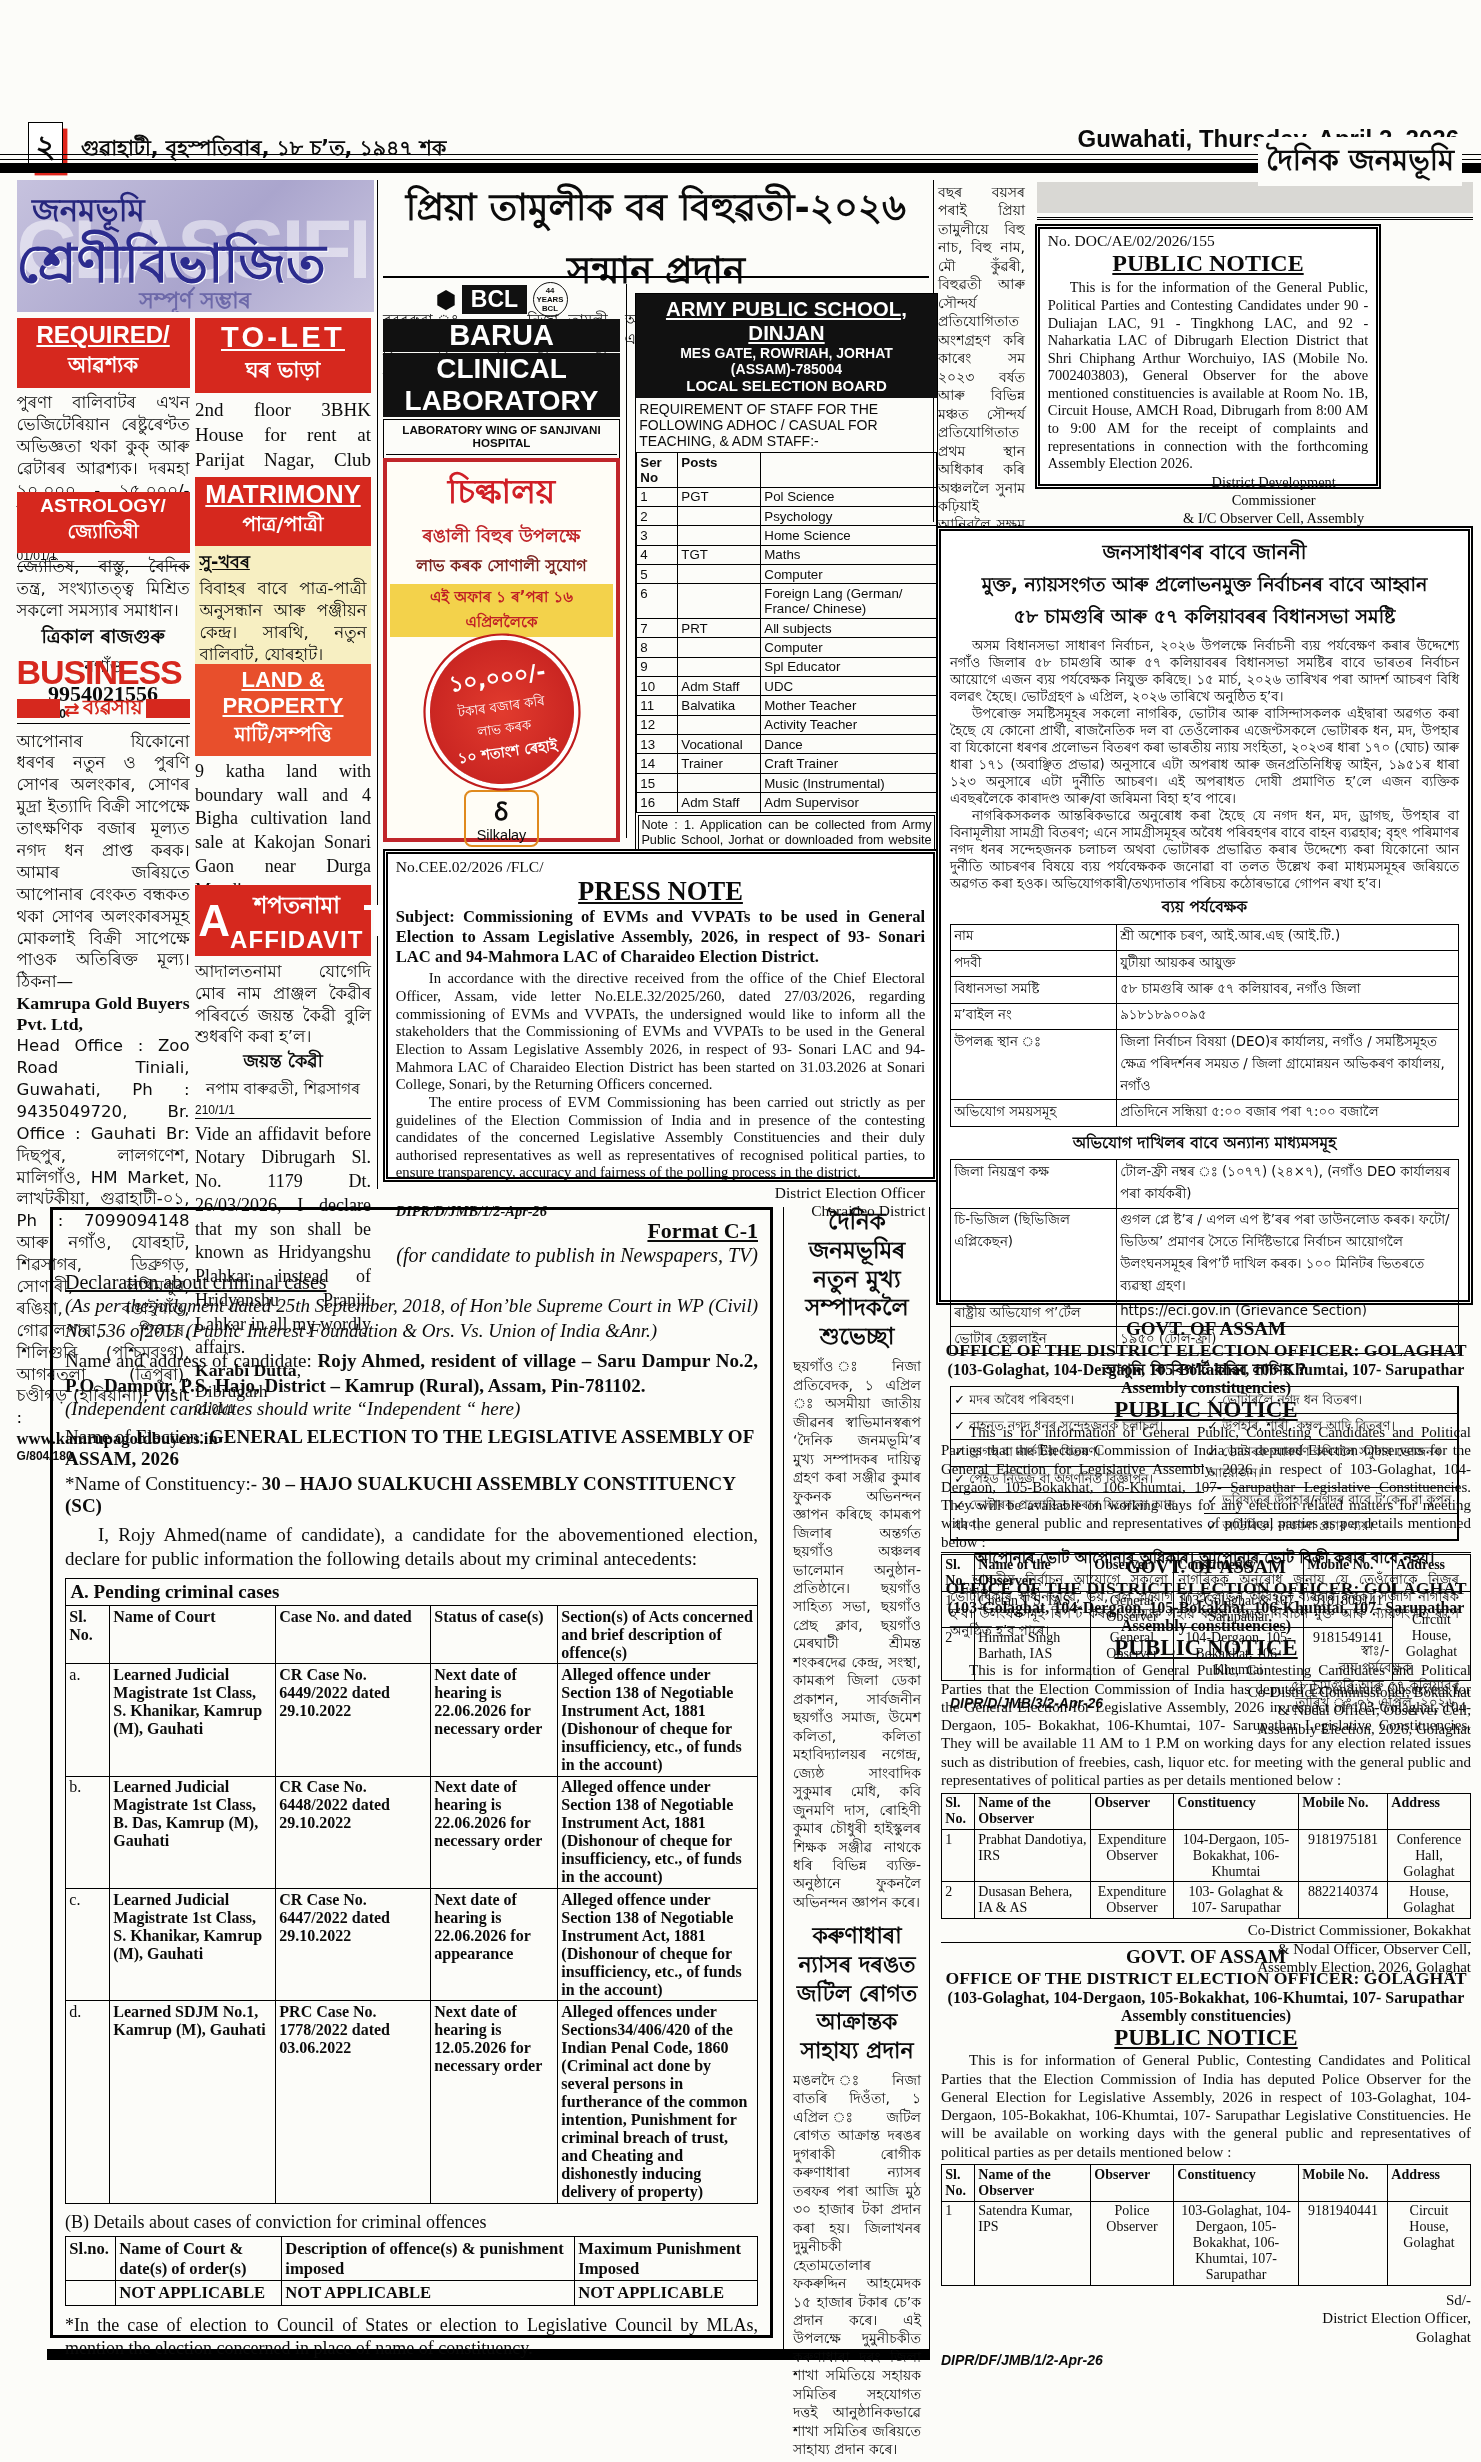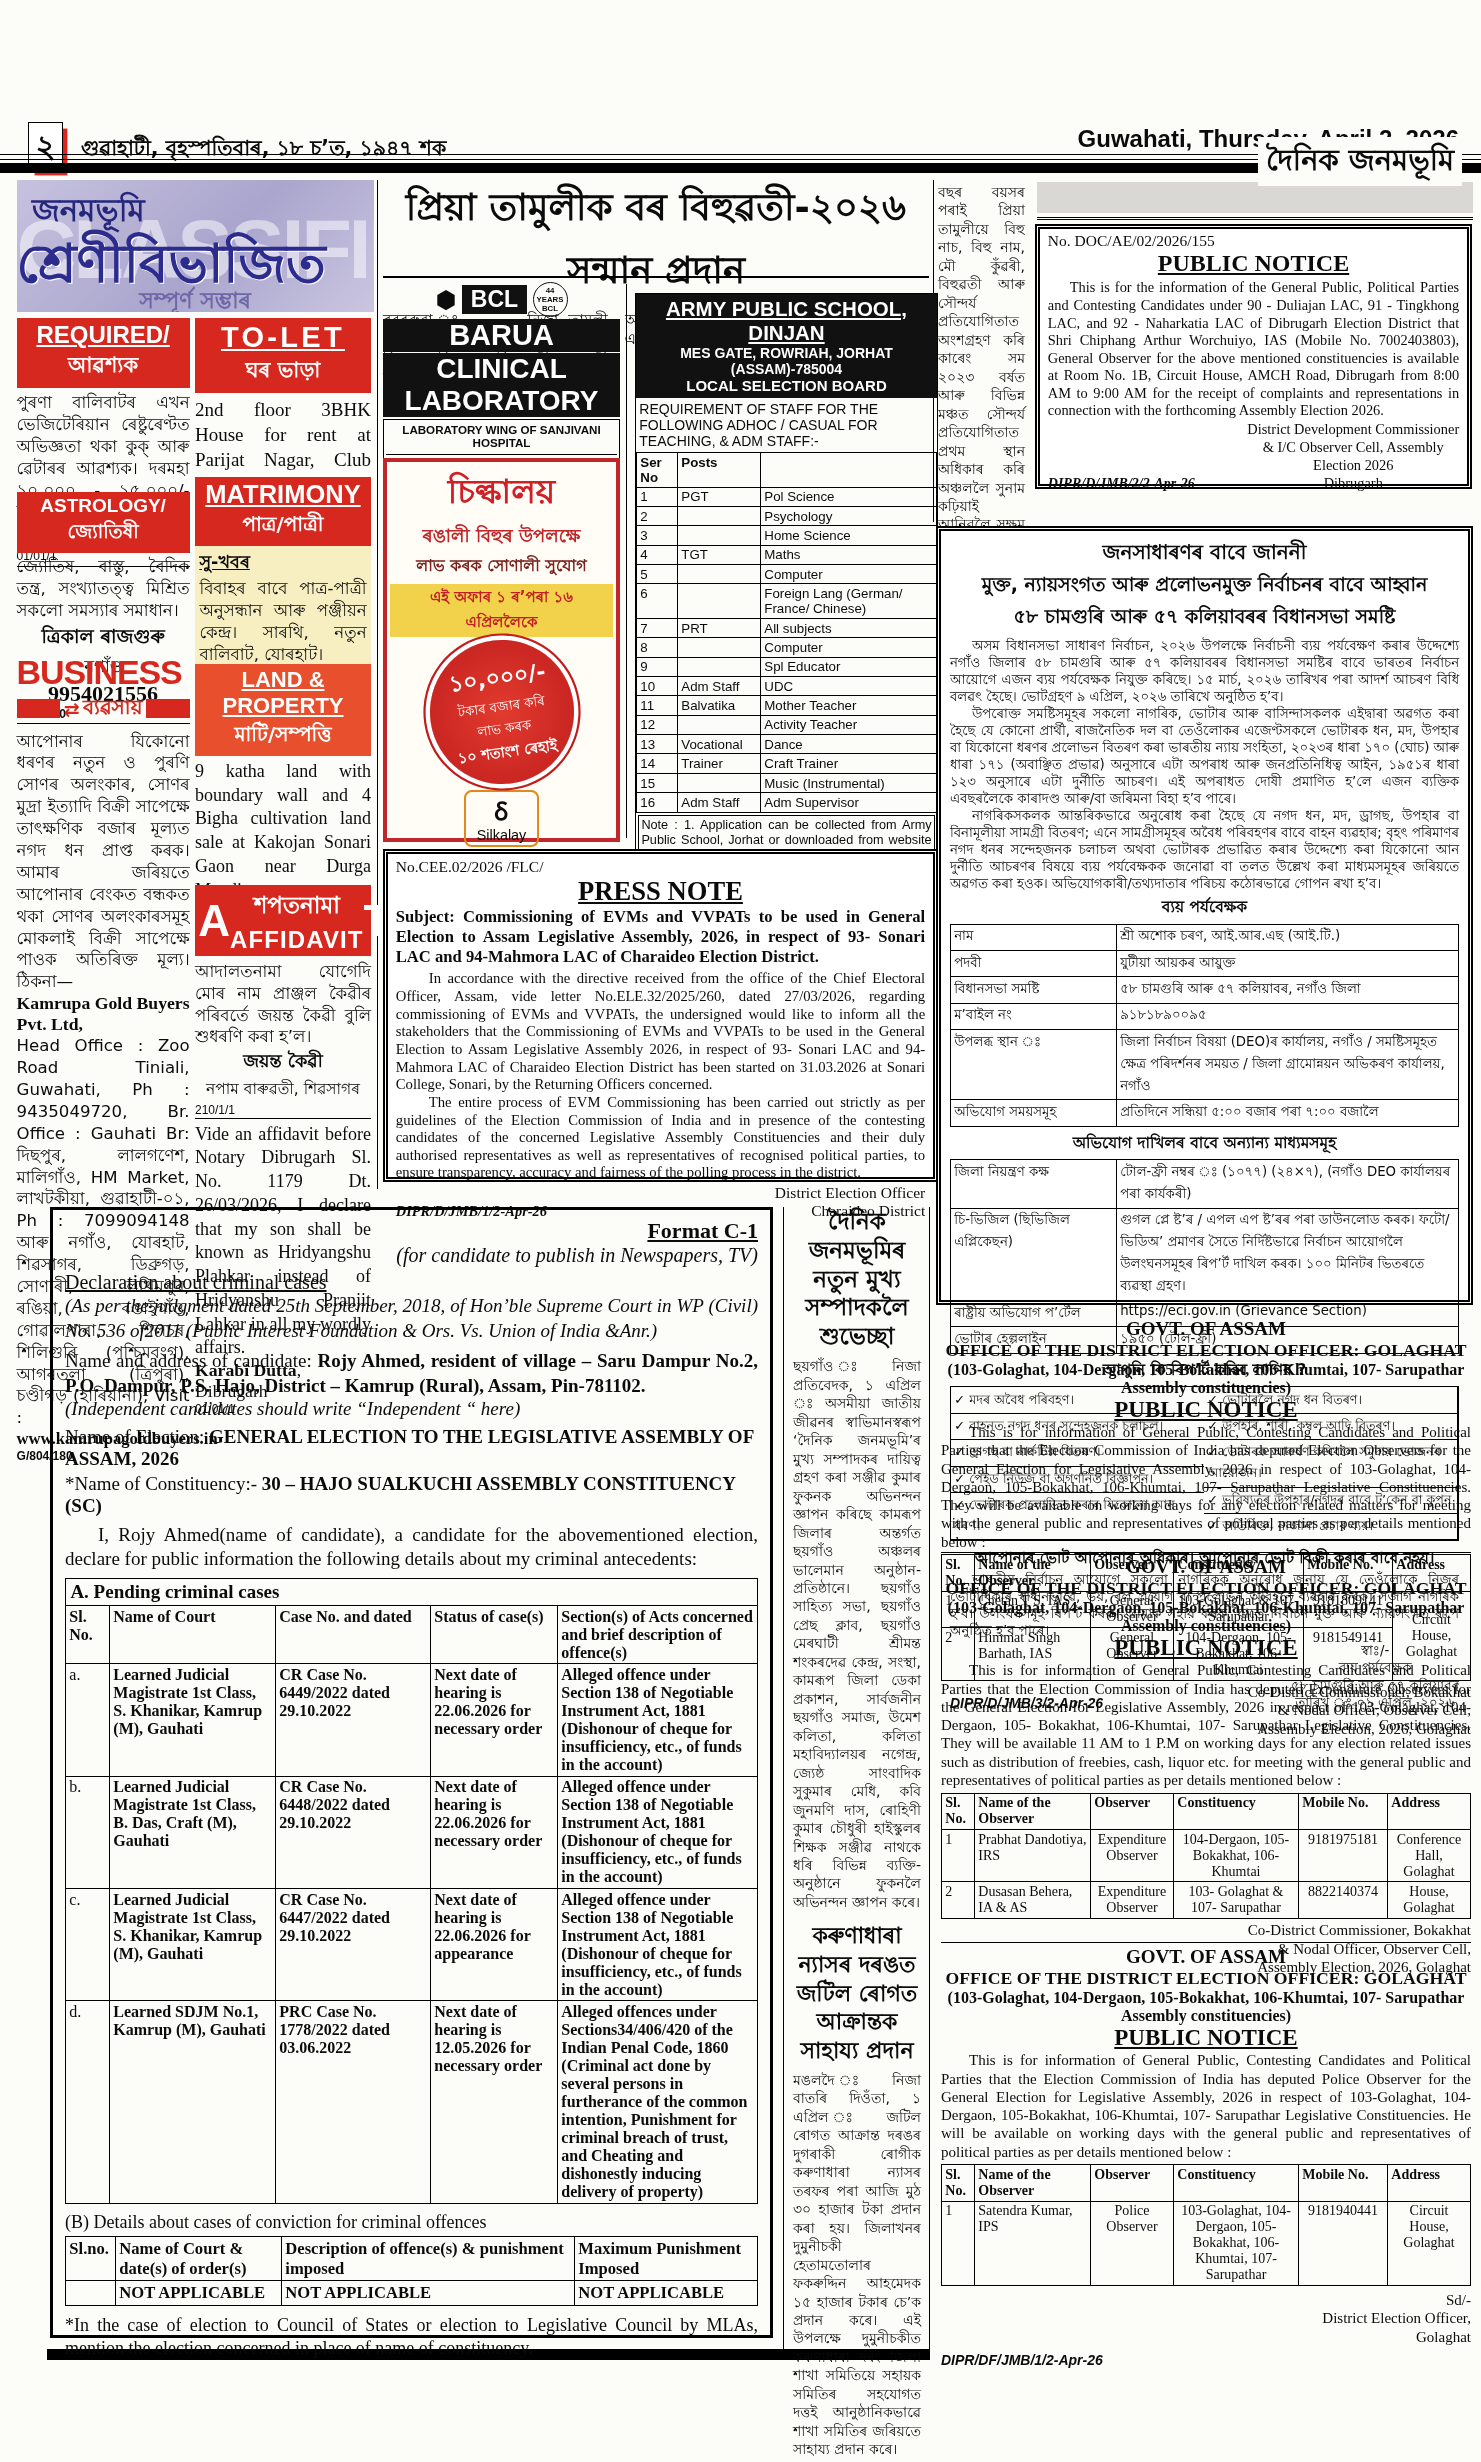--- a/index.html
+++ b/index.html
@@ -373,21 +373,21 @@
           <tr>
             <td>a.</td>
             <td class="b">Learned Judicial Magistrate 1st Class, S. Khanikar, Kamrup (M), Gauhati</td>
             <td class="b">CR Case No. 6449/2022 dated 29.10.2022</td>
             <td class="b">Next date of hearing is 22.06.2026 for necessary order</td>
             <td class="b">Alleged offence under Section 138 of Negotiable Instrument Act, 1881 (Dishonour of cheque for insufficiency, etc., of funds in the account)</td>
           </tr>
 
           <tr>
             <td>b.</td>
-            <td class="b">Learned Judicial Magistrate 1st Class, B. Das, Craft (M), Gauhati</td>
+            <td class="b">Learned Judicial Magistrate 1st Class, B. Das, Kamrup (M), Gauhati</td>
             <td class="b">CR Case No. 6448/2022 dated 29.10.2022</td>
             <td class="b">Next date of hearing is 22.06.2026 for necessary order</td>
             <td class="b">Alleged offence under Section 138 of Negotiable Instrument Act, 1881 (Dishonour of cheque for insufficiency, etc., of funds in the account)</td>
           </tr>
 
           <tr>
             <td>c.</td>
             <td class="b">Learned Judicial Magistrate 1st Class, S. Khanikar, Kamrup (M), Gauhati</td>
             <td class="b">CR Case No. 6447/2022 dated 29.10.2022</td>
             <td class="b">Next date of hearing is 22.06.2026 for appearance</td>
@@ -428,21 +428,21 @@
   <div class="abs" style="left:793px;top:1207px;width:128px">
     <div class="as b c" style="font-size:23px;line-height:1.25">দৈনিক জনমভূমিৰ নতুন মুখ্য সম্পাদকলৈ শুভেচ্ছা</div>
     <div class="as just" style="font-size:14px;line-height:1.32;margin-top:6.6px">ছয়গাঁও ঃ নিজা প্ৰতিবেদক, ১ এপ্ৰিল ঃ অসমীয়া জাতীয় জীৱনৰ স্বাভিমানস্বৰূপ ‘দৈনিক জনমভূমি’ৰ মুখ্য সম্পাদকৰ দায়িত্ব গ্ৰহণ কৰা সঞ্জীৱ কুমাৰ ফুকনক অভিনন্দন জ্ঞাপন কৰিছে কামৰূপ জিলাৰ অন্তৰ্গত ছয়গাঁও অঞ্চলৰ ভালেমান অনুষ্ঠান-প্ৰতিষ্ঠানে। ছয়গাঁও সাহিত্য সভা, ছয়গাঁও প্ৰেছ ক্লাব, ছয়গাঁও মেৰঘাটী শ্ৰীমন্ত শংকৰদেৱ কেন্দ্ৰ, সংস্থা, কামৰূপ জিলা ডেকা প্ৰকাশন, সাৰ্বজনীন ছয়গাঁও সমাজ, উমেশ কলিতা, কলিতা মহাবিদ্যালয়ৰ নগেন্দ্ৰ, জ্যেষ্ঠ সাংবাদিক সুকুমাৰ মেধি, কবি জুনমণি দাস, ৰোহিণী কুমাৰ চৌধুৰী হাইস্কুলৰ শিক্ষক সঞ্জীৱ নাথকে ধৰি বিভিন্ন ব্যক্তি-অনুষ্ঠানে ফুকনলৈ অভিনন্দন জ্ঞাপন কৰে।</div>
     <div class="as b c" style="font-size:22px;line-height:1.3;margin-top:11px">কৰুণাধাৰা ন্যাসৰ দৰঙত জটিল ৰোগত আক্ৰান্তক সাহায্য প্ৰদান</div>
     <div class="as just" style="font-size:14px;line-height:1.32;margin-top:5.5px">মঙলদৈ ঃ নিজা বাতৰি দিওঁতা, ১ এপ্ৰিল ঃ জটিল ৰোগত আক্ৰান্ত দৰঙৰ দুগৰাকী ৰোগীক কৰুণাধাৰা ন্যাসৰ তৰফৰ পৰা আজি মুঠ ৩০ হাজাৰ টকা প্ৰদান কৰা হয়। জিলাখনৰ দুমুনীচকী হেতামতোলাৰ ফকৰুদ্দিন আহমেদক ১৫ হাজাৰ টকাৰ চে’ক প্ৰদান কৰে। এই উপলক্ষে দুমুনীচকীত কৰুণাধাৰা দৰং জিলা শাখা সমিতিয়ে সহায়ক সমিতিৰ সহযোগত দত্তই আনুষ্ঠানিকভাৱে শাখা সমিতিৰ জৰিয়তে সাহায্য প্ৰদান কৰে।</div>
   </div>
 
   <div class="abs" style="left:1037px;top:182px;width:436px;height:31px;background:#d9d8d4"></div>
   <div class="abs" style="left:1037px;top:217px;width:436px;height:3.3px;border-top:1.1px solid #000;border-bottom:1.1px solid #000"></div>
 
-  <div class="abs dbox" style="left:1035px;top:224px;width:437px;height:265px;padding:3.3px 7.8px">
+  <div class="abs dbox" style="left:1035px;top:224px;width:346px;height:265px;padding:3.3px 7.8px">
     <div style="font-size:15.5px">No. DOC/AE/02/2026/155</div>
     <div class="b c u" style="font-size:24px">PUBLIC NOTICE</div>
     <div class="just" style="font-size:14.4px;line-height:1.22;text-indent:22px;margin-top:2.2px">This is for the information of the General Public, Political Parties and Contesting Candidates under 90 - Duliajan LAC, 91 - Tingkhong LAC, and 92 - Naharkatia LAC of Dibrugarh Election District that Shri Chiphang Arthur Worchuiyo, IAS (Mobile No. 7002403803), General Observer for the above mentioned constituencies is available at Room No. 1B, Circuit House, AMCH Road, Dibrugarh from 8:00 AM to 9:00 AM for the receipt of complaints and representations in connection with the forthcoming Assembly Election 2026.</div>
     <div style="display:flex;justify-content:space-between;align-items:flex-end">
       <span class="b i" style="font-size:14px">DIPR/D/JMB/2/2-Apr-26</span>
       <span class="c" style="font-size:14.4px;line-height:1.25">
         <span style="display:block">District Development Commissioner</span>
         <span style="display:block">&amp; I/C Observer Cell, Assembly</span>
         <span style="display:block">Election 2026</span>
         <span style="display:block">Dibrugarh</span>

